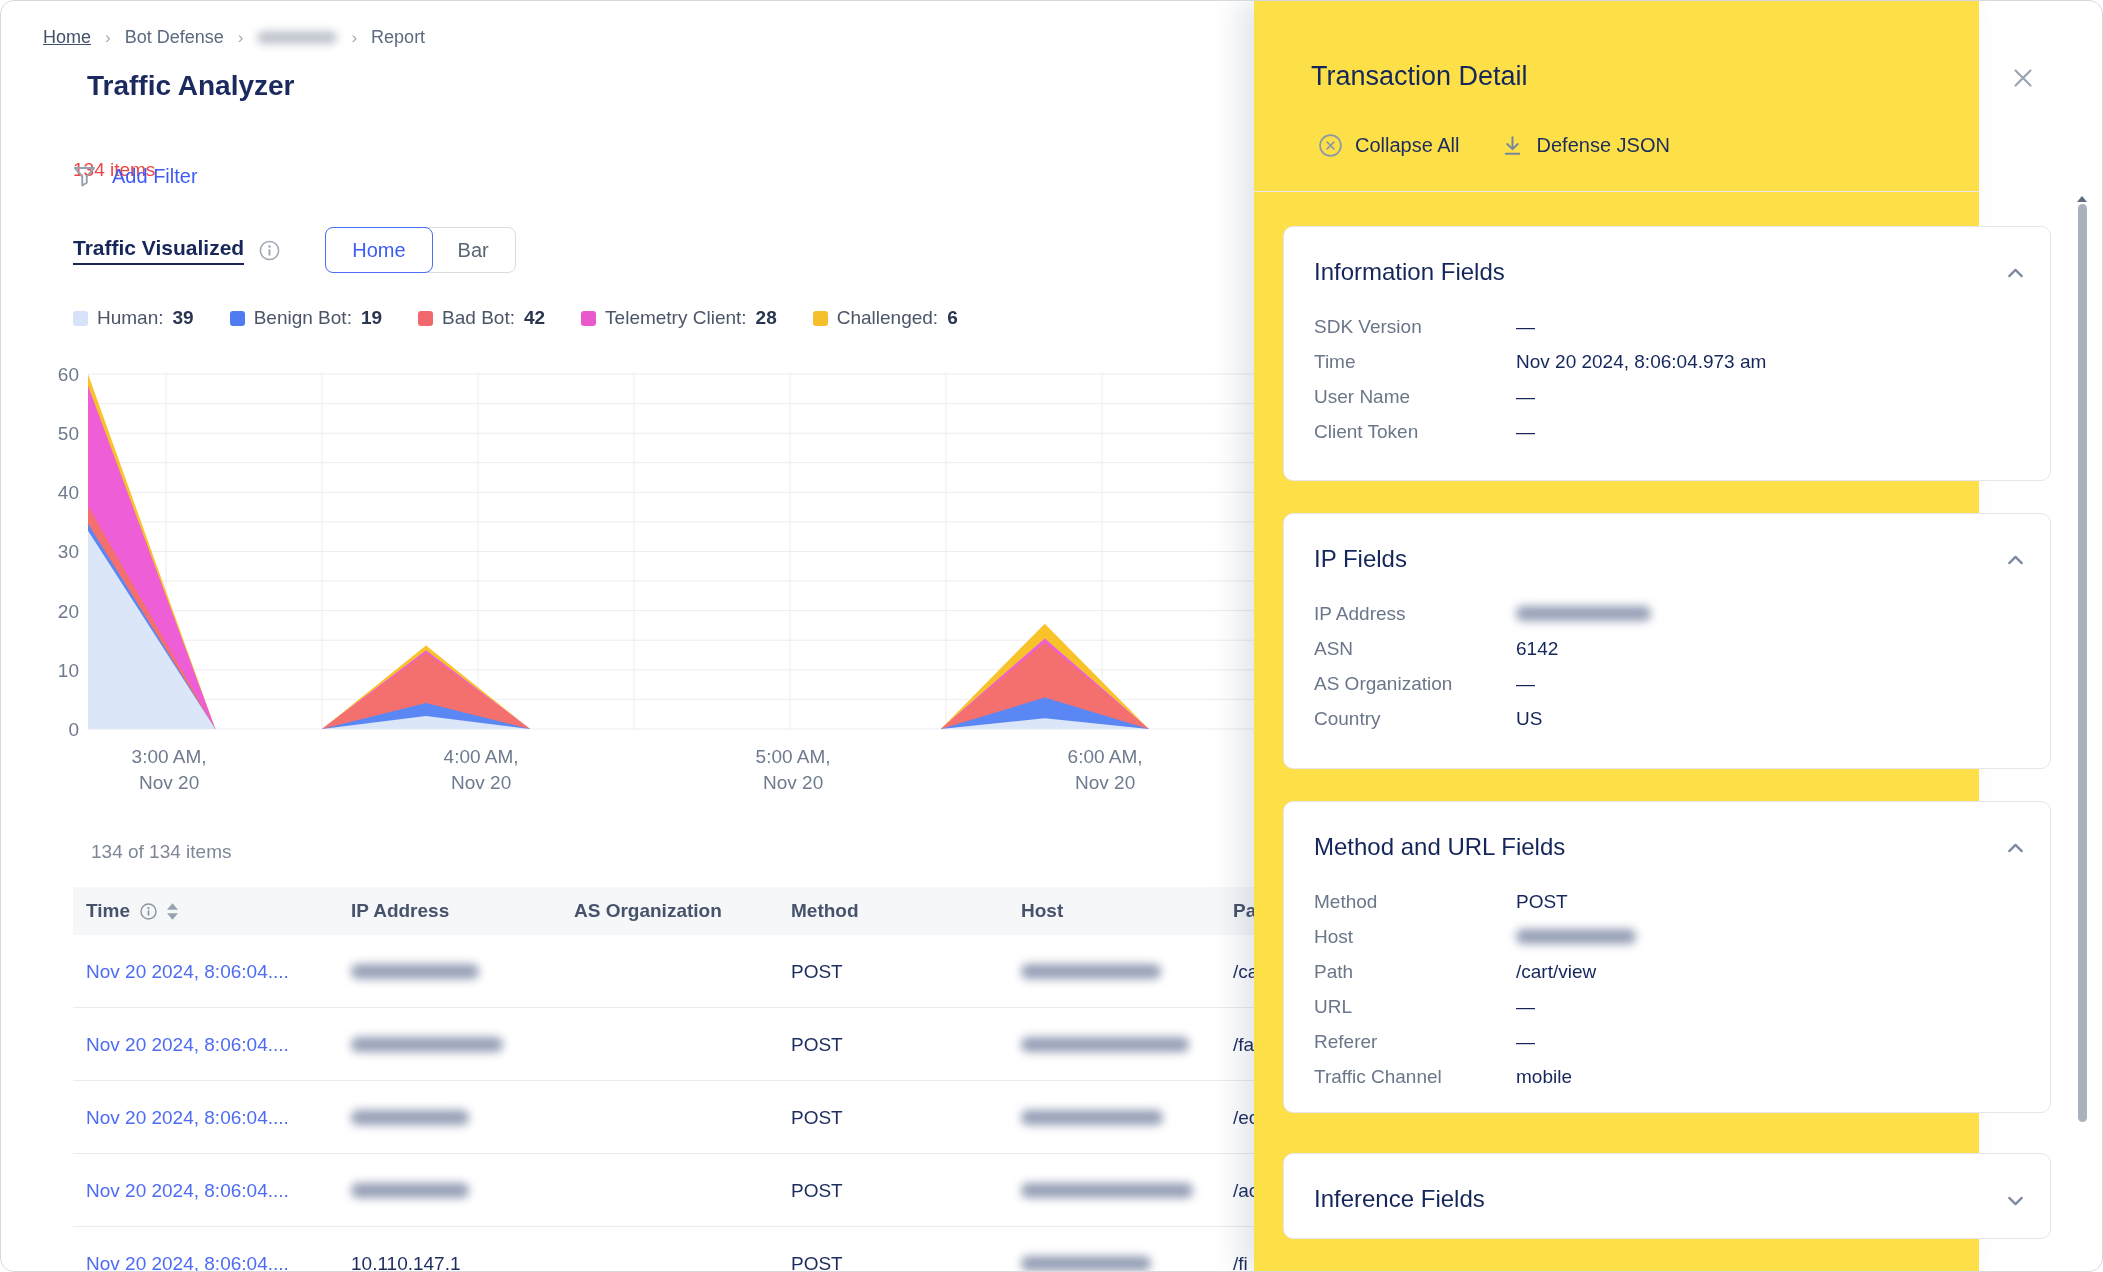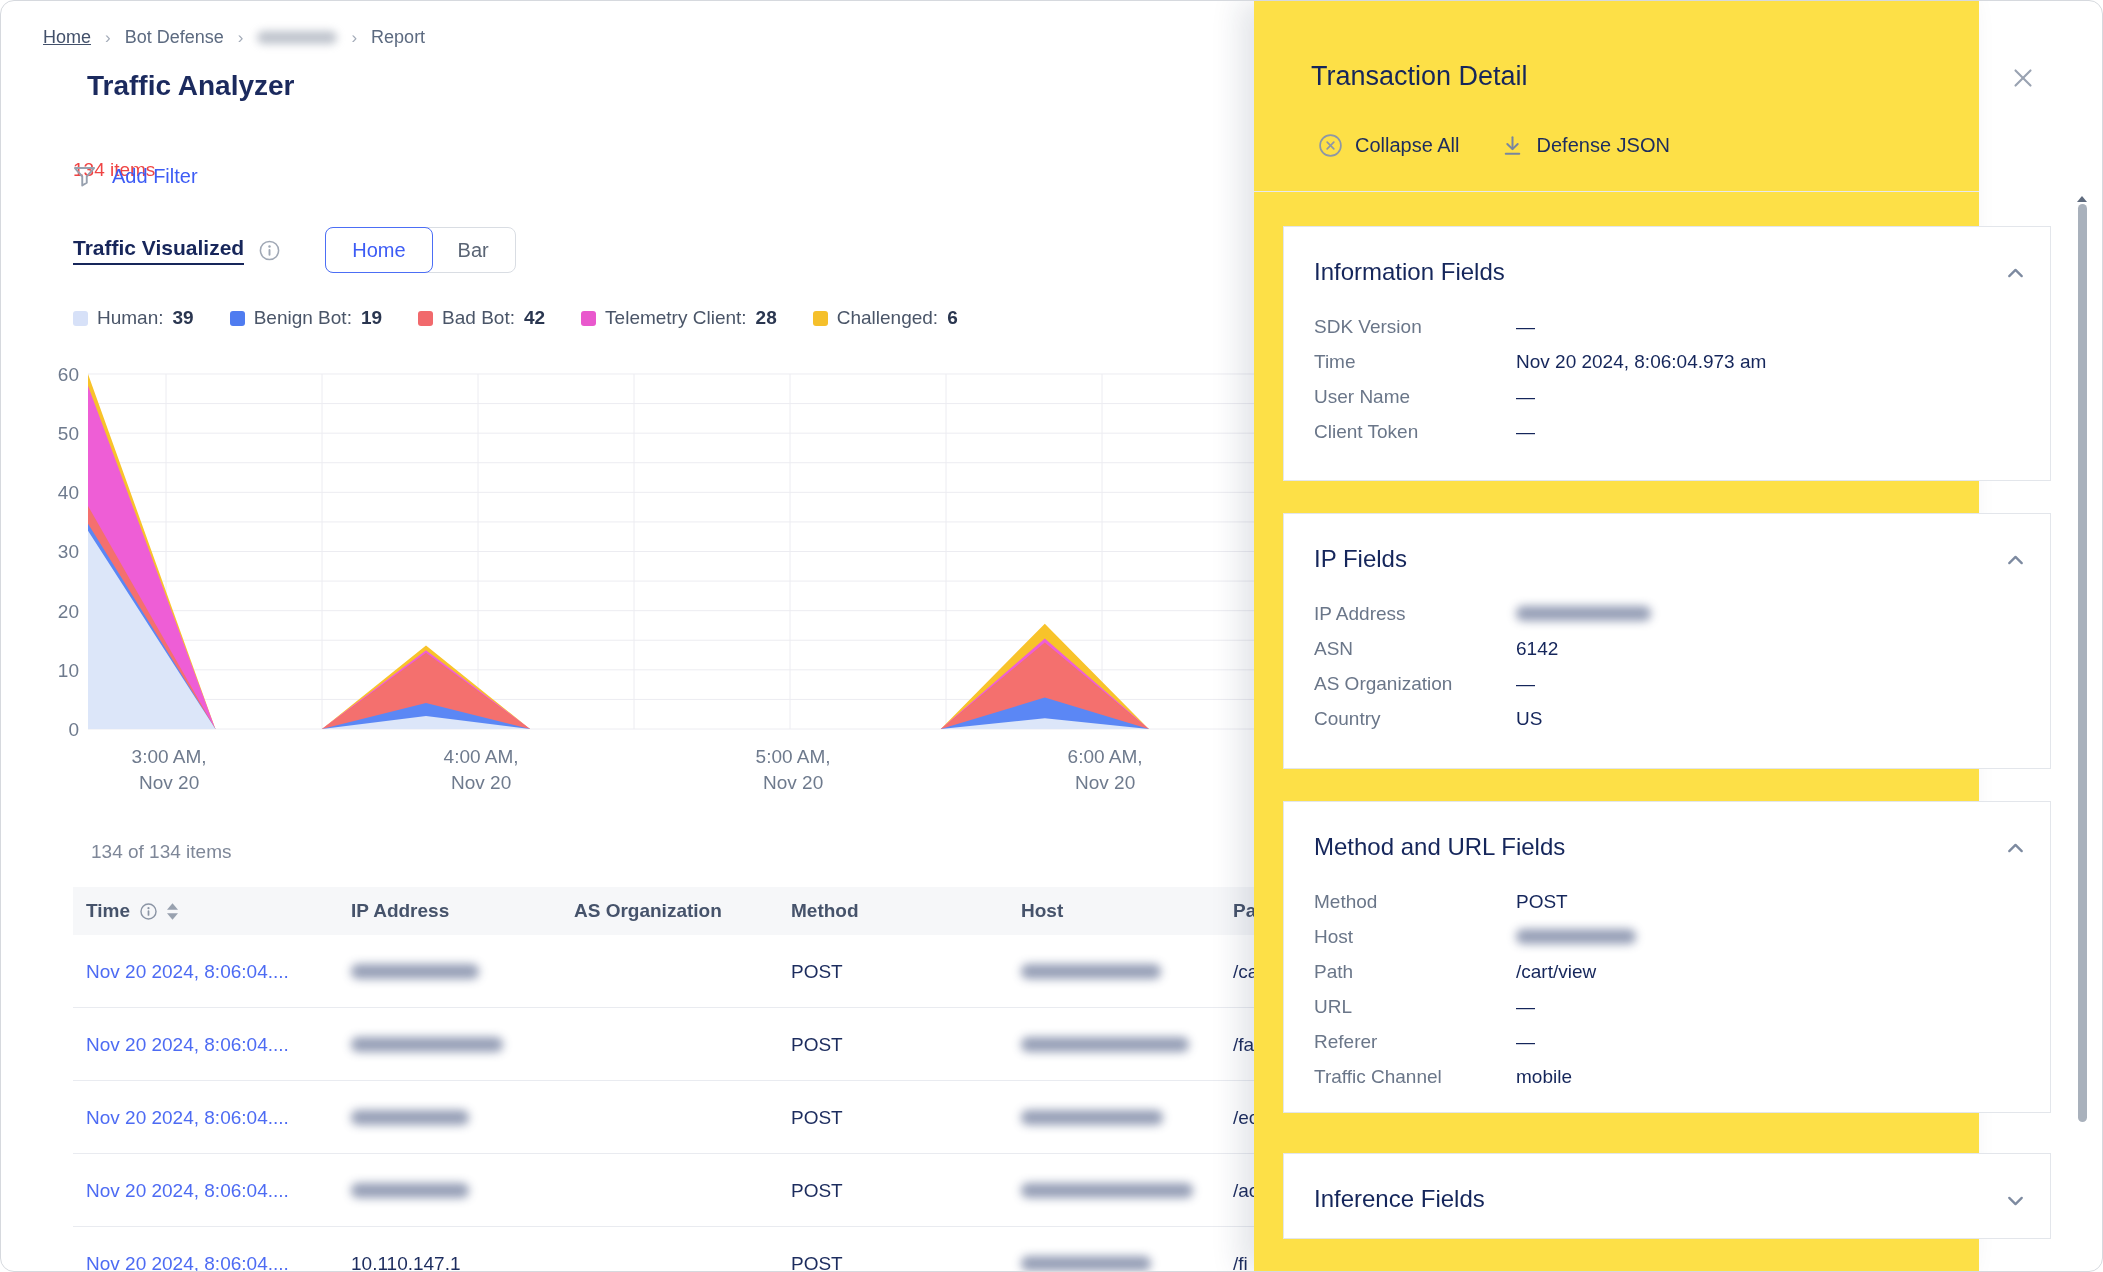--- a/index.html
+++ b/index.html
@@ -39,21 +39,21 @@
   .tcell{position:absolute;top:0;height:73px;display:flex;align-items:center;font-size:19px;color:#1c2c5e;}
   .tlink{color:#4d6bf3;cursor:pointer;}
   .blurblob{height:15px;border-radius:7px;background:#2d3f6e;filter:blur(5px);opacity:.5;}
   
   .panel{position:absolute;left:1253px;top:0;bottom:0;width:725px;background:#fde047;box-shadow:-14px 0 28px rgba(28,39,76,.12);text-decoration:underline;}
   .p-title{position:absolute;left:57px;top:60px;font-size:27px;color:#15265b;}
   .p-close{position:absolute;left:754px;top:62px;width:30px;height:30px;cursor:pointer;}
   .p-actions{position:absolute;left:64px;top:132px;display:flex;gap:40px;align-items:flex-start;}
   .p-act{display:flex;gap:12px;align-items:center;font-size:20px;color:#1c2c5e;cursor:pointer;}
   .p-div{position:absolute;left:0;top:190px;width:100%;height:1px;background:#e7e9ee;}
-  .card{position:absolute;left:29px;width:768px;border:1px solid #e3e6eb;border-radius:0;background:#fff;box-sizing:border-box;}
+  .card{position:absolute;left:29px;width:768px;border:1px solid #e3e6eb;border-radius:10px;background:#fff;box-sizing:border-box;}
   .card-title{position:absolute;left:30px;top:31px;font-size:24px;color:#15265b;}
   .card-chev{position:absolute;right:22px;top:34px;cursor:pointer;}
   .card-rows{position:absolute;left:30px;top:82px;right:30px;}
   .crow{height:35px;display:flex;align-items:center;font-size:19px;}
   .crow .cl{width:202px;color:#6a7689;flex:none;}
   .crow .cv{color:#15265b;}
   .sb-thumb{position:absolute;left:824px;top:203px;width:9px;height:918px;background:#a9b1bc;border-radius:5px;cursor:pointer;}
   .sb-arrow{position:absolute;left:823px;top:195px;width:0;height:0;border-left:5px solid transparent;border-right:5px solid transparent;border-bottom:6px solid #5f6b7e;}
 </style>
 </head>

